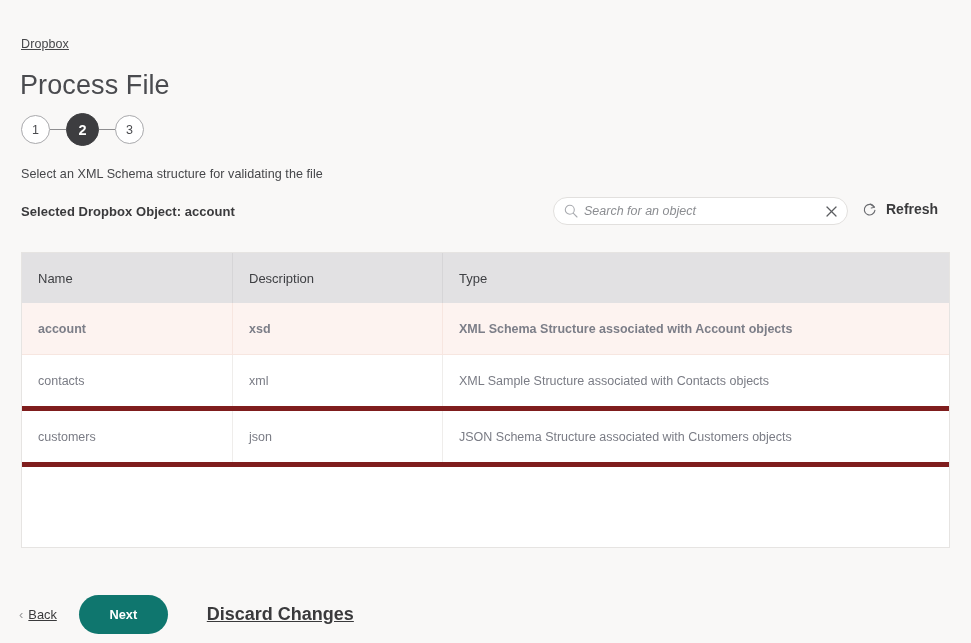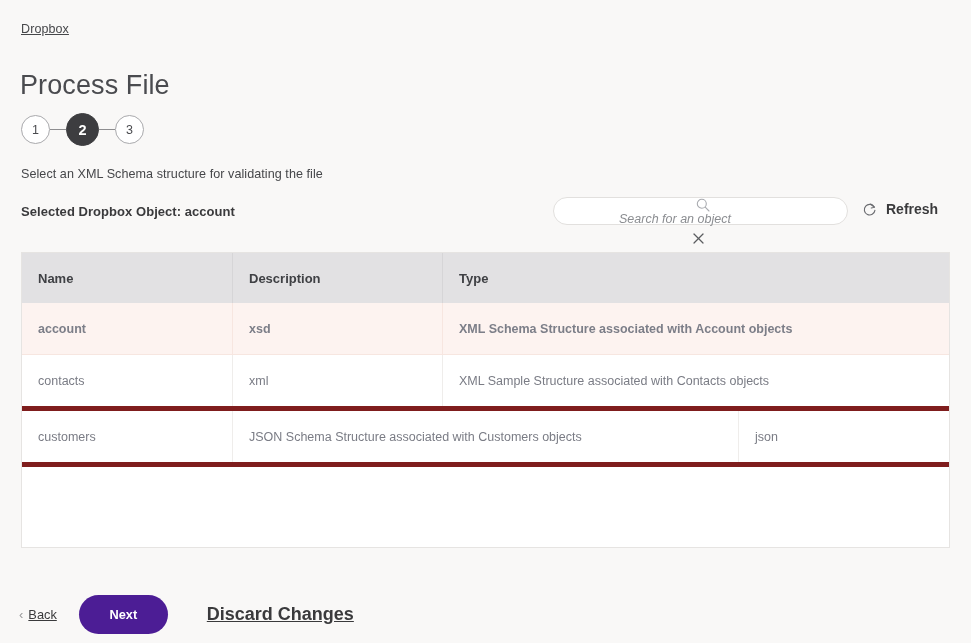--- a/index.html
+++ b/index.html
@@ -13,21 +13,21 @@
     font-family: "Liberation Sans", sans-serif;
     color: #3A3A3C;
     overflow: hidden;
     position: relative;
   }
 
   
   .breadcrumb {
     position: absolute;
     left: 21px;
-    top: 22px;
+    top: 37px;
     font-size: 12.5px;
     color: #46474A;
     text-decoration: underline;
     cursor: pointer;
     letter-spacing: .1px;
   }
 
   
   .page-title {
     position: absolute;
@@ -104,21 +104,20 @@
     left: 553px;
     top: 197px;
     width: 295px;
     height: 28px;
     background: #FFFFFF;
     border: 1px solid #E2E0DE;
     border-radius: 14px;
     display: flex;
     align-items: center;
     box-sizing: border-box;
-    flex-direction: column;
   }
   .search-icon {
     margin-left: 10px;
     margin-right: 6px;
     display: flex;
     align-items: center;
     flex: 0 0 auto;
   }
   .search-input {
     flex: 1 1 auto;
@@ -185,21 +184,20 @@
     background: #E2E1E3;
   }
   .thead .cell {
     display: flex;
     align-items: center;
     font-size: 13px;
     color: #3F4044;
     padding-left: 16px;
     box-sizing: border-box;
     border-right: 1px solid #D6D5D7;
-    font-weight: bold;
   }
   .thead .cell:last-child { border-right: none; }
 
   .trow {
     display: flex;
     height: 51px;
     border-bottom: 5px solid #7f1d1d;
     cursor: pointer;
   }
   .trow .cell {
@@ -256,21 +254,21 @@
   .back-label {
     font-size: 12.8px;
     color: #3A3A3C;
     text-decoration: underline;
   }
   .next-btn {
     margin-left: 22px;
     width: 89px;
     height: 39px;
     border-radius: 20px;
-    background: #4c1d95;
+    background: #0f766e;
     border: none;
     color: #FFFFFF;
     font-family: "Liberation Sans", sans-serif;
     font-size: 12.8px;
     font-weight: bold;
     cursor: pointer;
   }
   .discard-link {
     margin-left: 39px;
     font-size: 18px;
@@ -339,22 +337,22 @@
   </div>
 
   <div class="trow">
     <div class="cell col-name">contacts</div>
     <div class="cell col-desc">xml</div>
     <div class="cell col-type">XML Sample Structure associated with Contacts objects</div>
   </div>
 
   <div class="trow">
     <div class="cell col-name">customers</div>
+    <div class="cell col-desc">json</div>
     <div class="cell col-type">JSON Schema Structure associated with Customers objects</div>
-    <div class="cell col-desc">json</div>
   </div>
 
   <div class="table-filler" style="height:92px;"></div>
 </div>
 
 <div class="footer">
   <div class="back-link">
     <span class="back-chevron">‹</span>
     <span class="back-label">Back</span>
   </div>

